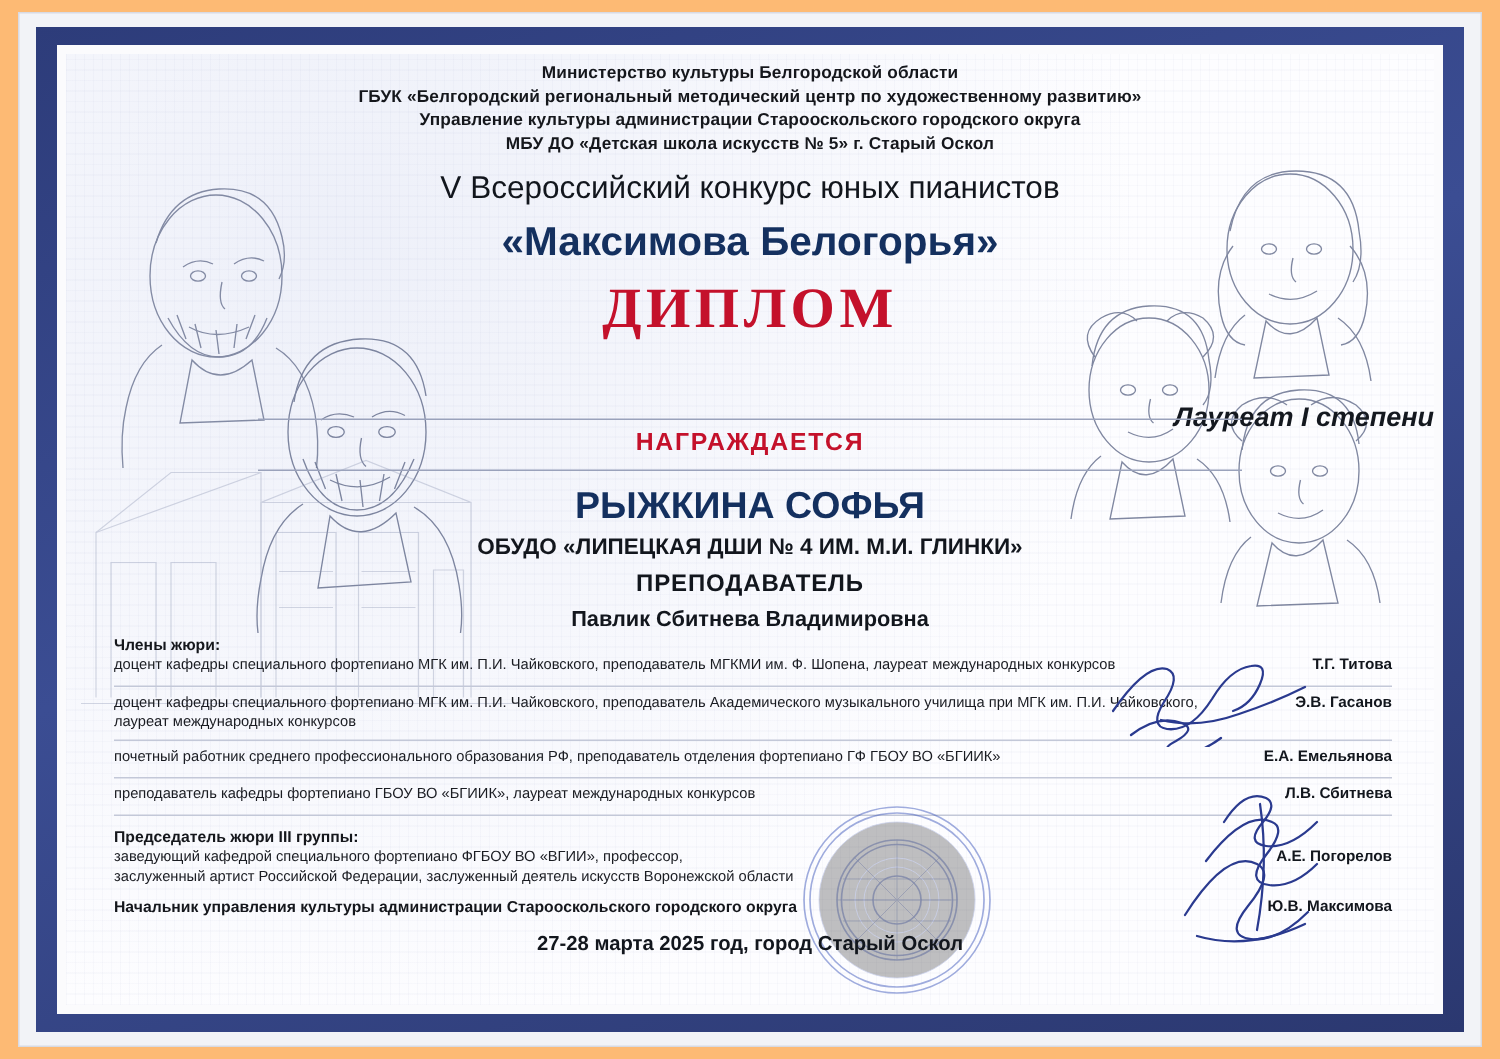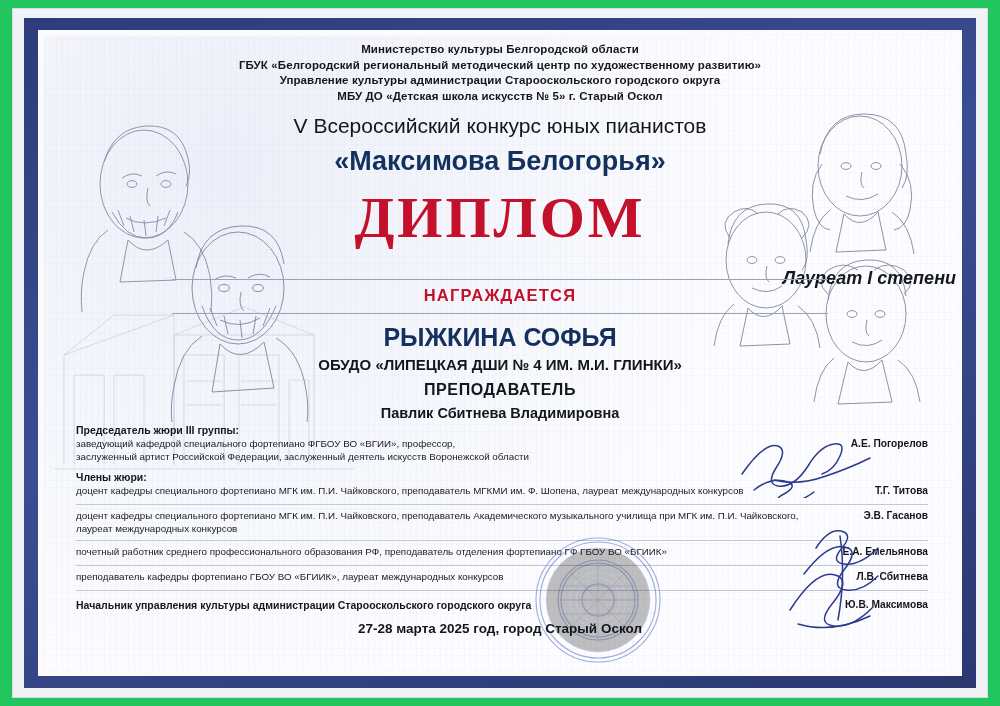--- a/index.html
+++ b/index.html
@@ -12,21 +12,21 @@
     height: 706px;
     font-family: "Liberation Sans", sans-serif;
     overflow: hidden;
   }
 
   
   .page {
     position: relative;
     width: 1000px;
     height: 706px;
-    background: #22c55e;
+    background: #fdba74;
   }
   .border-outer {
     position: absolute;
     left: 12px;
     top: 8px;
     width: 976px;
     height: 690px;
     background: #f2f3f7;
     border: 1px solid #d8dae3;
     box-sizing: border-box;
@@ -125,21 +125,21 @@
     text-align: center;
     font-size: 27px;
     font-weight: bold;
     color: #14305f;
   }
   .diploma {
     position: absolute;
     top: 148px;
     width: 912px;
     text-align: center;
-    font-size: 58px;
+    font-size: 38px;
     font-weight: bold;
     letter-spacing: 3px;
     color: #c4112b;
     font-family: "Liberation Serif", serif;
   }
   .degree {
     position: absolute;
     top: 212px;
     width: 912px;
     text-align: right;
@@ -399,55 +399,55 @@
     <div class="rule bottom"></div>
 
     <div class="laureate-name">РЫЖКИНА СОФЬЯ</div>
     <div class="school">ОБУДО «ЛИПЕЦКАЯ ДШИ № 4 ИМ. М.И. ГЛИНКИ»</div>
     <div class="teacher-label">ПРЕПОДАВАТЕЛЬ</div>
     <div class="teacher-name">Павлик Сбитнева Владимировна</div>
 
     <div class="jury">
 
       <div class="jury-group">
+        <div class="jury-heading">Члены жюри:</div>
+
+        <div class="jury-row">
+          <div class="jury-desc" style="white-space:pre-line">доцент кафедры специального фортепиано МГК им. П.И. Чайковского, преподаватель МГКМИ им. Ф. Шопена, лауреат международных конкурсов</div>
+          <div class="jury-sign">Т.Г. Титова</div>
+        </div>
+        <div class="jury-sep"></div>
+
+        <div class="jury-row">
+          <div class="jury-desc" style="white-space:pre-line">доцент кафедры специального фортепиано МГК им. П.И. Чайковского, преподаватель Академического музыкального училища при МГК им. П.И. Чайковского,
+лауреат международных конкурсов</div>
+          <div class="jury-sign">Э.В. Гасанов</div>
+        </div>
+        <div class="jury-sep"></div>
+
+        <div class="jury-row">
+          <div class="jury-desc" style="white-space:pre-line">почетный работник среднего профессионального образования РФ, преподаватель отделения фортепиано ГФ ГБОУ ВО «БГИИК»</div>
+          <div class="jury-sign">Е.А. Емельянова</div>
+        </div>
+        <div class="jury-sep"></div>
+
+        <div class="jury-row">
+          <div class="jury-desc" style="white-space:pre-line">преподаватель кафедры фортепиано ГБОУ ВО «БГИИК», лауреат международных конкурсов</div>
+          <div class="jury-sign">Л.В. Сбитнева</div>
+        </div>
+        <div class="jury-sep"></div>
+      </div>
+
+      <div class="jury-group">
         <div class="jury-heading">Председатель жюри III группы:</div>
         <div class="jury-row">
           <div class="jury-desc" style="white-space:pre-line">заведующий кафедрой специального фортепиано ФГБОУ ВО «ВГИИ», профессор,
 заслуженный артист Российской Федерации, заслуженный деятель искусств Воронежской области</div>
           <div class="jury-sign">А.Е. Погорелов</div>
         </div>
-      </div>
-
-      <div class="jury-group">
-        <div class="jury-heading">Члены жюри:</div>
-
-        <div class="jury-row">
-          <div class="jury-desc" style="white-space:pre-line">доцент кафедры специального фортепиано МГК им. П.И. Чайковского, преподаватель МГКМИ им. Ф. Шопена, лауреат международных конкурсов</div>
-          <div class="jury-sign">Т.Г. Титова</div>
-        </div>
-        <div class="jury-sep"></div>
-
-        <div class="jury-row">
-          <div class="jury-desc" style="white-space:pre-line">доцент кафедры специального фортепиано МГК им. П.И. Чайковского, преподаватель Академического музыкального училища при МГК им. П.И. Чайковского,
-лауреат международных конкурсов</div>
-          <div class="jury-sign">Э.В. Гасанов</div>
-        </div>
-        <div class="jury-sep"></div>
-
-        <div class="jury-row">
-          <div class="jury-desc" style="white-space:pre-line">почетный работник среднего профессионального образования РФ, преподаватель отделения фортепиано ГФ ГБОУ ВО «БГИИК»</div>
-          <div class="jury-sign">Е.А. Емельянова</div>
-        </div>
-        <div class="jury-sep"></div>
-
-        <div class="jury-row">
-          <div class="jury-desc" style="white-space:pre-line">преподаватель кафедры фортепиано ГБОУ ВО «БГИИК», лауреат международных конкурсов</div>
-          <div class="jury-sign">Л.В. Сбитнева</div>
-        </div>
-        <div class="jury-sep"></div>
       </div>
 
       <div class="jury-final">
         <span>Начальник управления культуры администрации Старооскольского городского округа</span>
         <span class="jury-sign">Ю.В. Максимова</span>
       </div>
     </div>
 
     <svg class="sig" style="left:690px; top:392px;" width="150" height="70" viewBox="0 0 150 70" xmlns="http://www.w3.org/2000/svg">
       <g fill="none" stroke="#2a3a8f" stroke-width="1.5" stroke-linecap="round">

